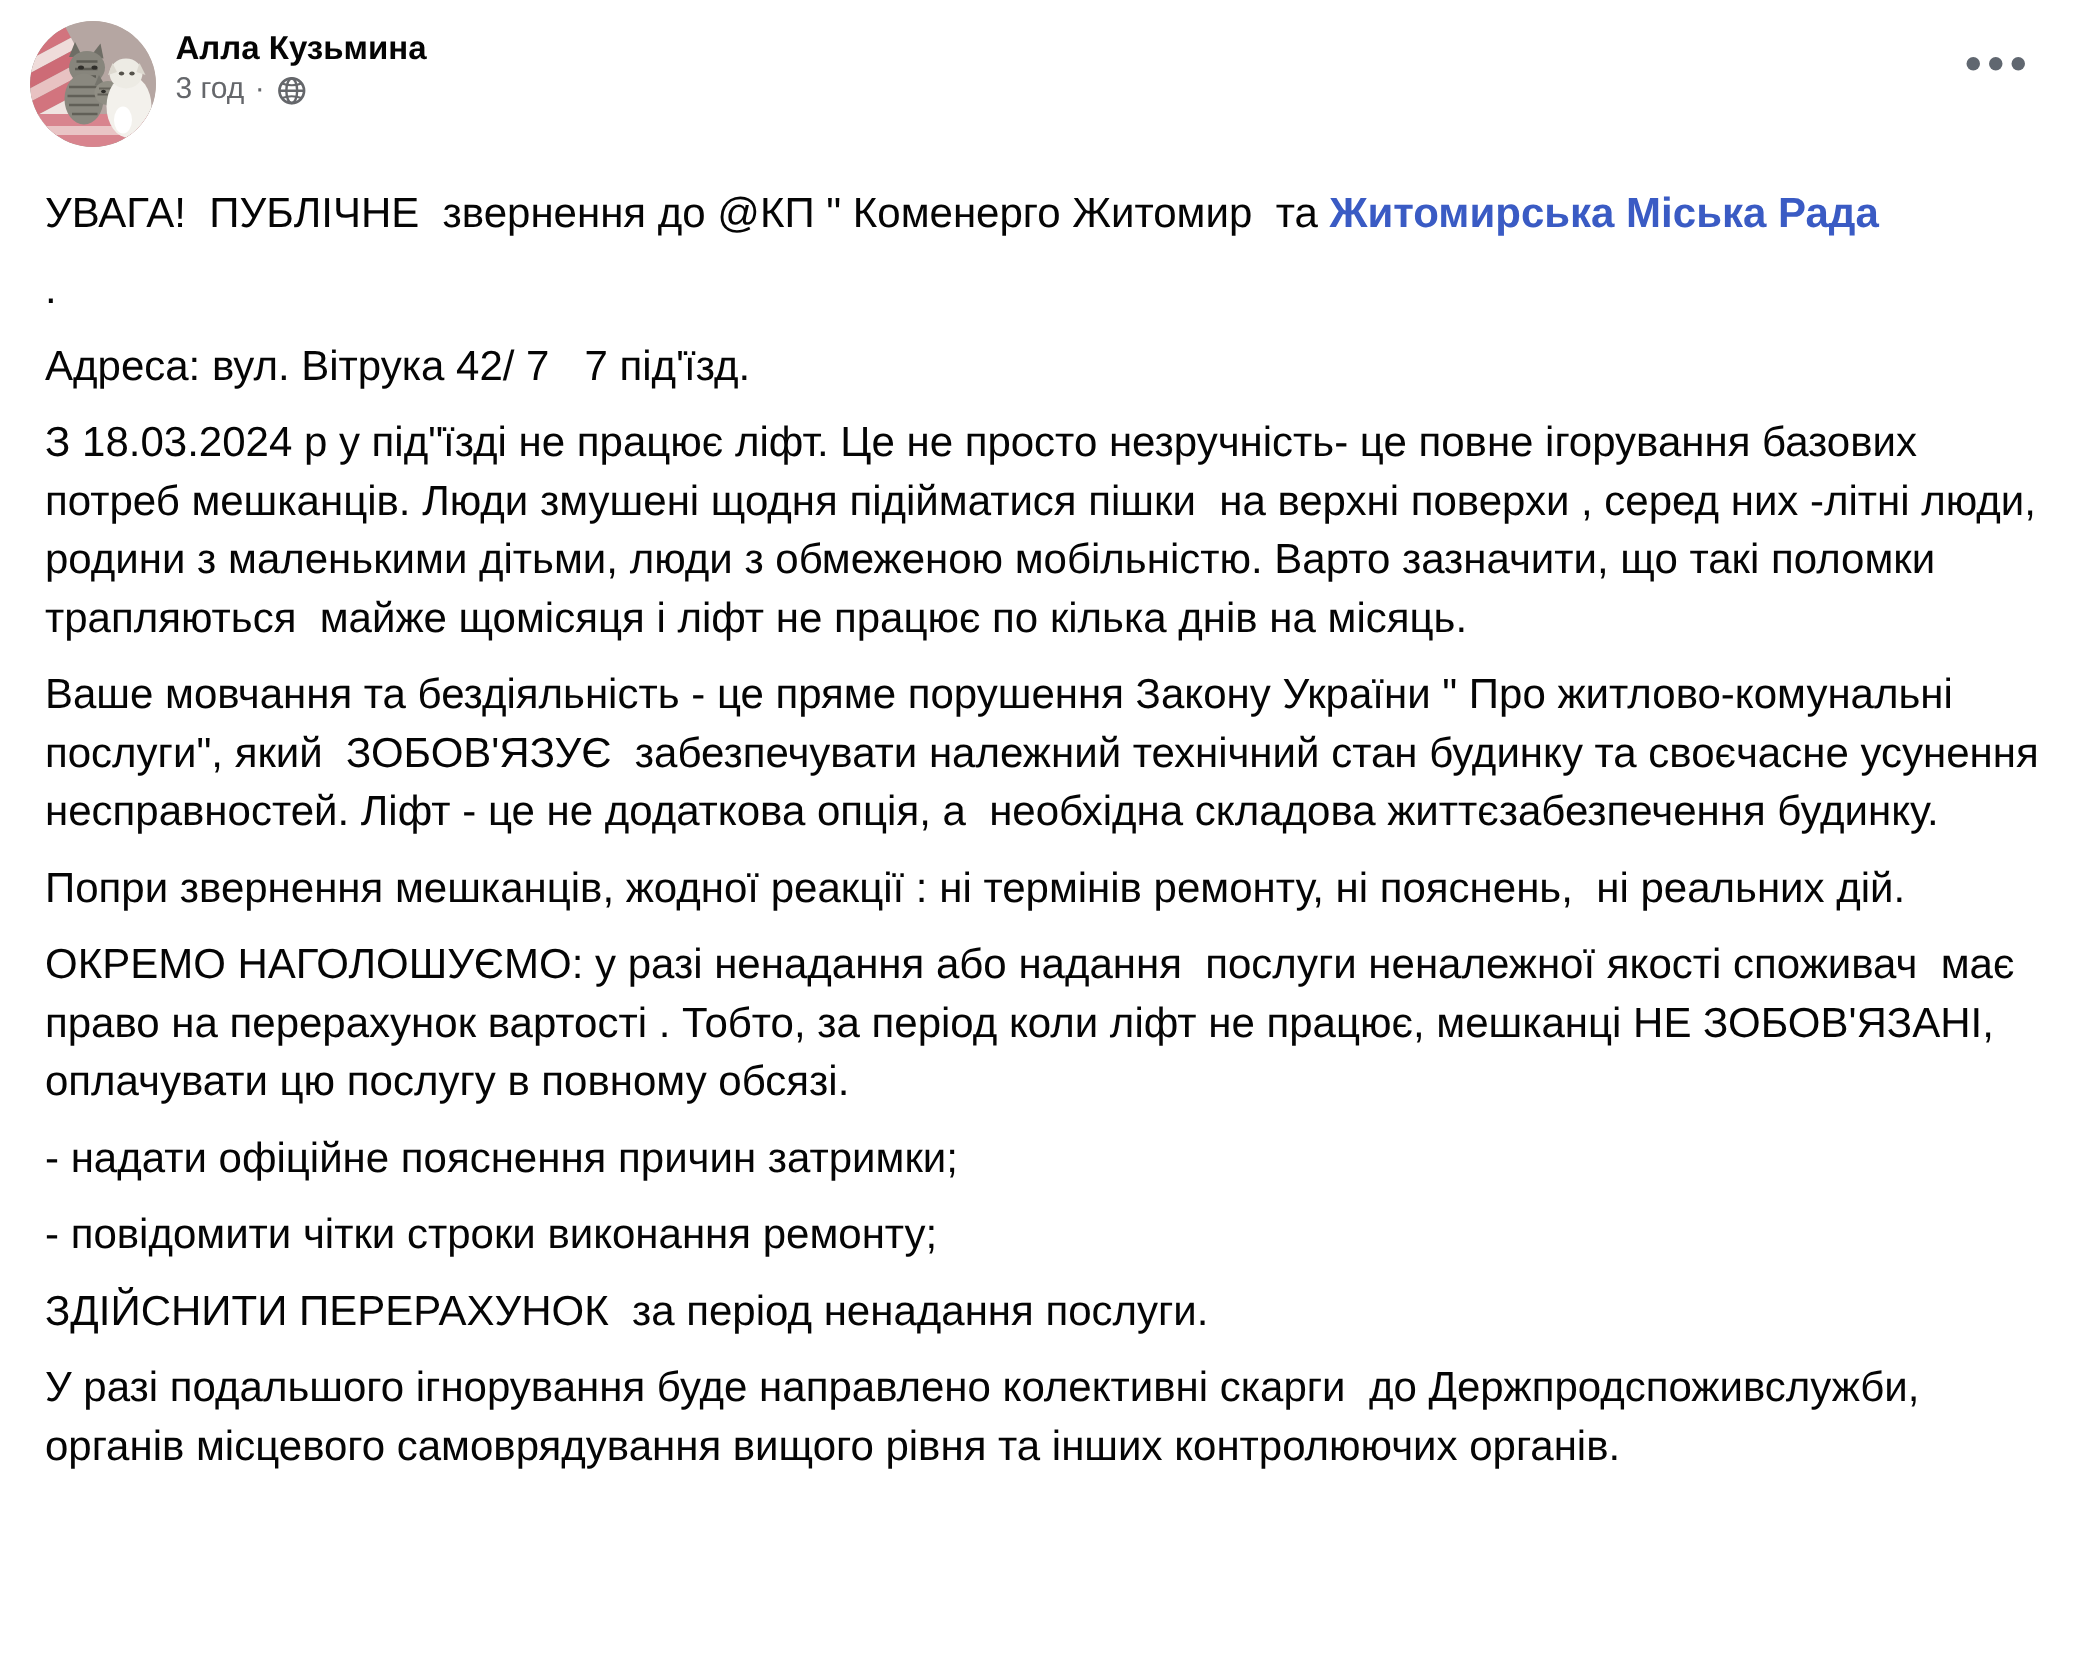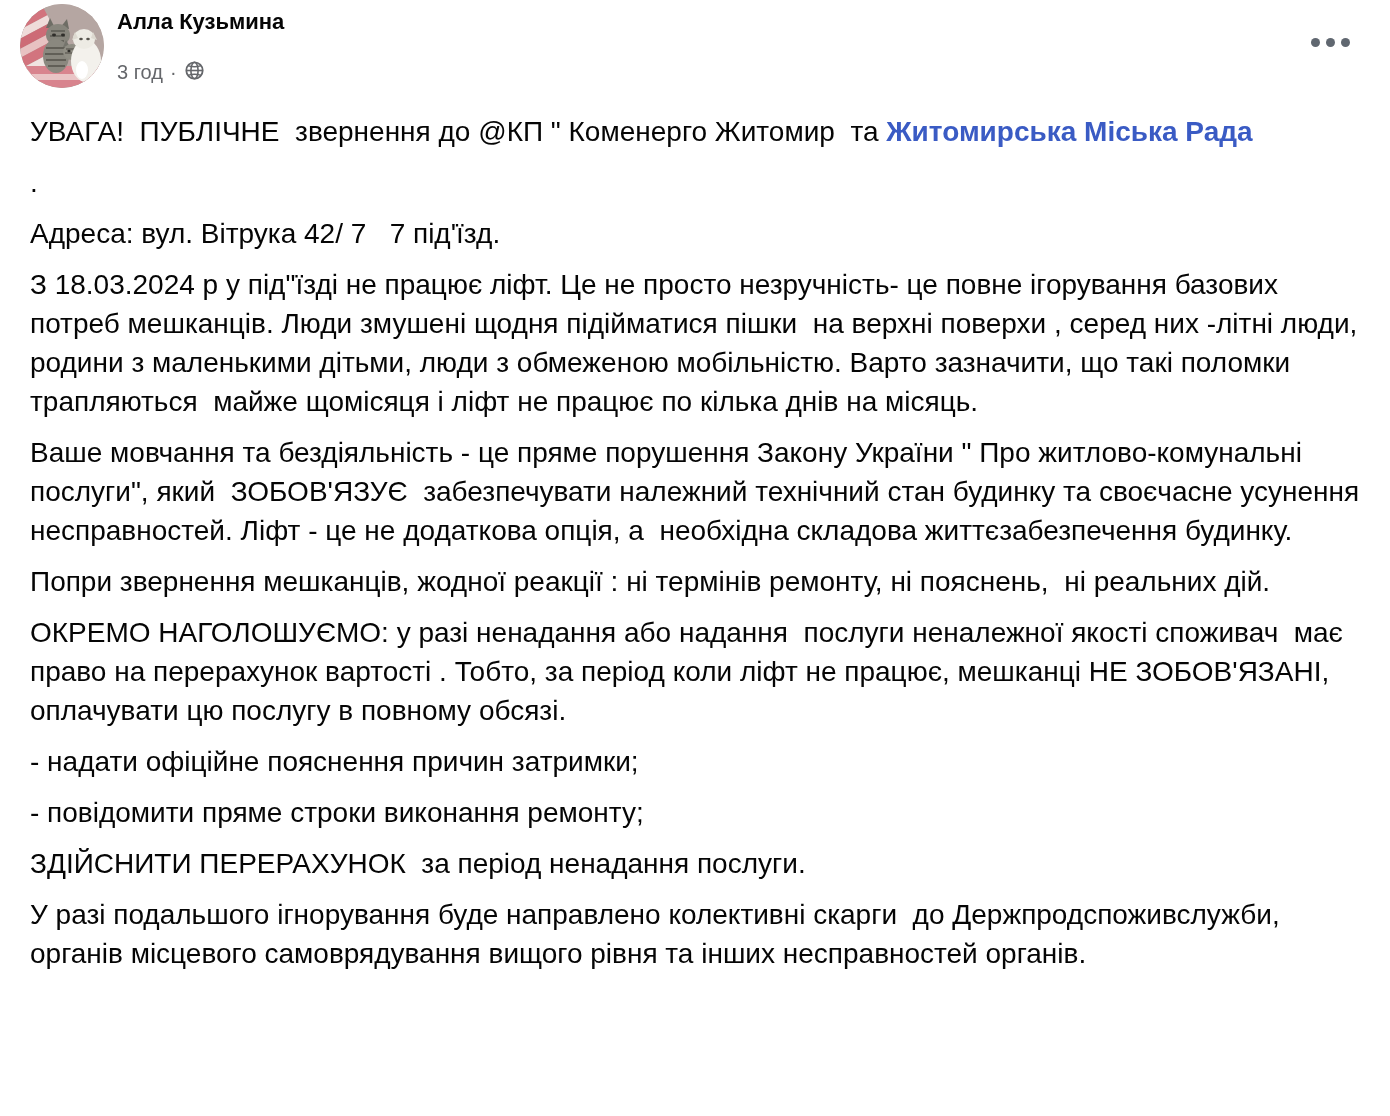--- a/index.html
+++ b/index.html
@@ -11,21 +11,21 @@
     width: 1390px;
     min-height: 1116px;
     font-family: "Liberation Sans", "DejaVu Sans", sans-serif;
     color: #050505;
     position: relative;
     overflow: hidden;
   }
   .post-header {
     display: flex;
     align-items: flex-start;
-    padding: 4px 20px 4px 20px;
+    padding: 14px 20px 4px 20px;
     position: relative;
   }
   .avatar {
     width: 84px;
     height: 84px;
     border-radius: 50%;
     overflow: hidden;
     flex: 0 0 84px;
     cursor: pointer;
     background: #b9a9a4;
@@ -38,22 +38,22 @@
   .author-name {
     font-size: 22px;
     font-weight: 700;
     line-height: 30px;
     color: #050505;
     cursor: pointer;
     white-space: nowrap;
   }
   .meta-row {
     display: flex;
-    align-items: flex-start;
-    margin-top: 23px;
+    align-items: flex-end;
+    margin-top: 0;
     color: #65676B;
     font-size: 20px;
     line-height: 24px;
   }
   .meta-row .sep {
     margin: 0 7px;
   }
   .globe-icon {
     width: 21px;
     height: 21px;
@@ -190,22 +190,22 @@
 
     <div class="post-block">
       <div class="post-line">З 18.03.2024 р у під"їзді не працює ліфт. Це не просто незручність- це повне ігорування базових потреб мешканців. Люди змушені щодня підійматися пішки  на верхні поверхи , серед них -літні люди,  родини з маленькими дітьми, люди з обмеженою мобільністю. Варто зазначити, що такі поломки трапляються  майже щомісяця і ліфт не працює по кілька днів на місяць.</div>
       <div class="post-line">Ваше мовчання та бездіяльність - це пряме порушення Закону України " Про житлово-комунальні послуги", який  ЗОБОВ'ЯЗУЄ  забезпечувати належний технічний стан будинку та своєчасне усунення несправностей. Ліфт - це не додаткова опція, а  необхідна складова життєзабезпечення будинку.</div>
       <div class="post-line">Попри звернення мешканців, жодної реакції : ні термінів ремонту, ні пояснень,  ні реальних дій.</div>
       <div class="post-line">ОКРЕМО НАГОЛОШУЄМО: у разі ненадання або надання  послуги неналежної якості споживач  має право на перерахунок вартості . Тобто, за період коли ліфт не працює, мешканці НЕ ЗОБОВ'ЯЗАНІ,  оплачувати цю послугу в повному обсязі.</div>
     </div>
 
     <div class="post-block">
       <div class="post-line">- надати офіційне пояснення причин затримки;</div>
-      <div class="post-line">- повідомити пряме строки виконання ремонту;</div>
+      <div class="post-line">- повідомити чітки строки виконання ремонту;</div>
       <div class="post-line">ЗДІЙСНИТИ ПЕРЕРАХУНОК  за період ненадання послуги.</div>
     </div>
 
     <div class="post-block">
-      <div class="post-line">У разі подальшого ігнорування буде направлено колективні скарги  до Держпродспоживслужби, органів місцевого самоврядування вищого рівня та інших несправностей органів.</div>
+      <div class="post-line">У разі подальшого ігнорування буде направлено колективні скарги  до Держпродспоживслужби, органів місцевого самоврядування вищого рівня та інших контролюючих органів.</div>
     </div>
 
   </div>
 </div>
 
 </body></html>

